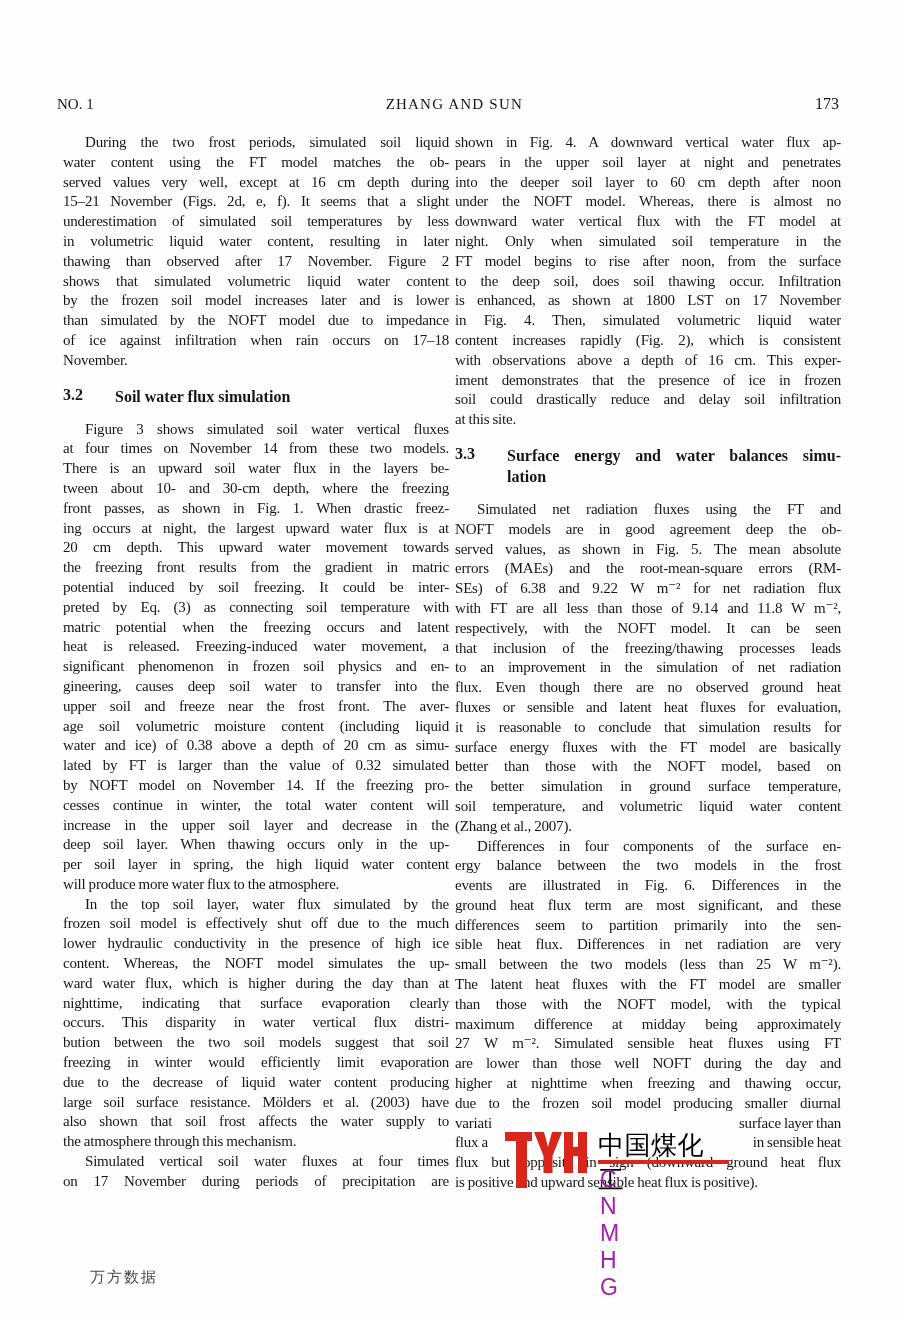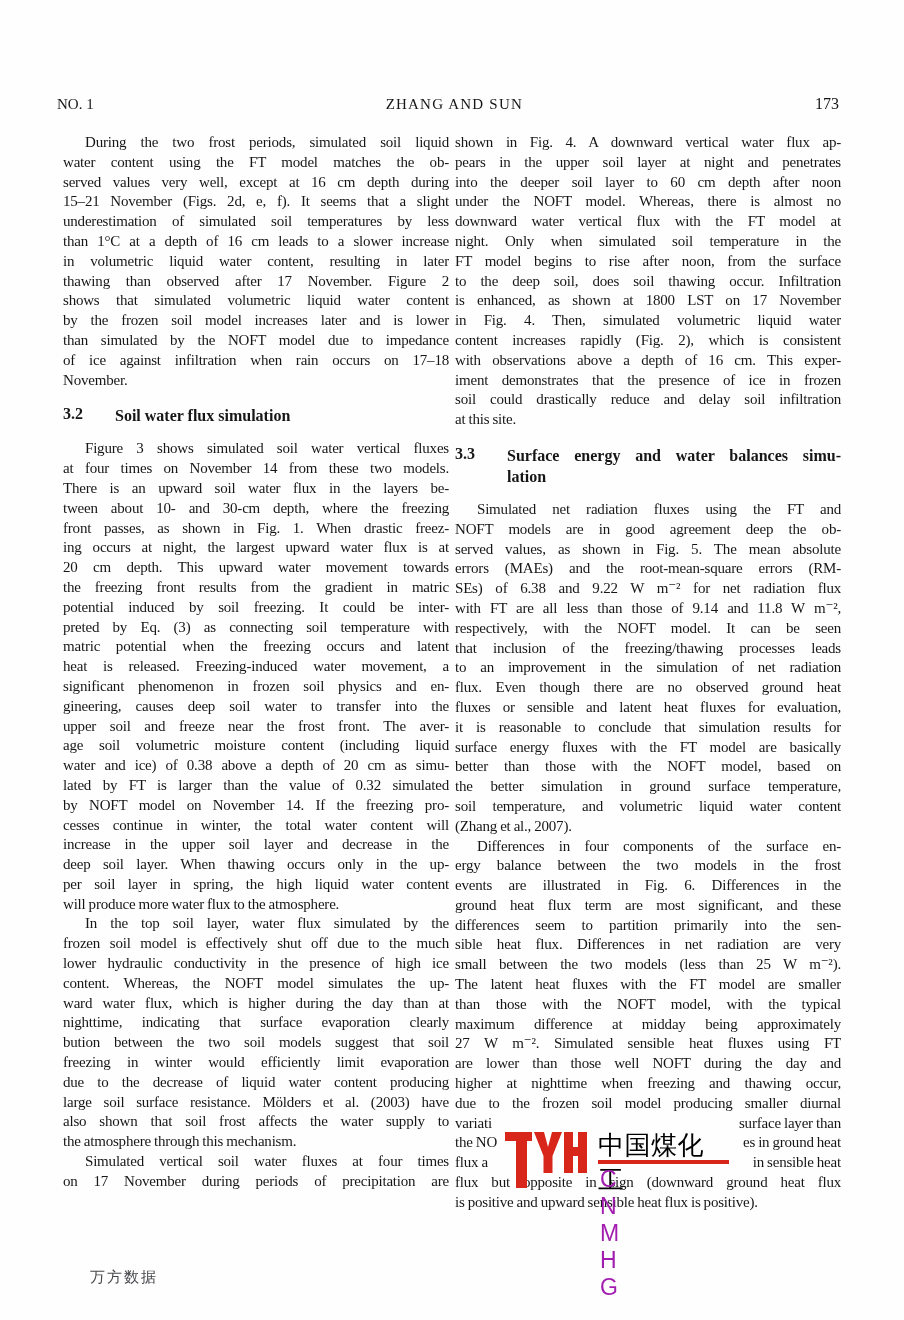--- a/index.html
+++ b/index.html
@@ -79,21 +79,20 @@
   </div>
 
   <div class="columns">
     <div class="col" id="col-left">
         <div class="para">
           <div class="line indent">During the two frost periods, simulated soil liquid</div>
           <div class="line">water content using the FT model matches the ob-</div>
           <div class="line">served values very well, except at 16 cm depth during</div>
           <div class="line">15–21 November (Figs. 2d, e, f). It seems that a slight</div>
           <div class="line">underestimation of simulated soil temperatures by less</div>
-          <div class="line">than 1°C at a depth of 16 cm leads to a slower increase</div>
           <div class="line">in volumetric liquid water content, resulting in later</div>
           <div class="line">thawing than observed after 17 November. Figure 2</div>
           <div class="line">shows that simulated volumetric liquid water content</div>
           <div class="line">by the frozen soil model increases later and is lower</div>
           <div class="line">than simulated by the NOFT model due to impedance</div>
           <div class="line">of ice against infiltration when rain occurs on 17–18</div>
           <div class="line last">November.</div>
         </div>
         <div class="heading">
           <span class="hnum">3.2</span>
@@ -127,20 +126,21 @@
           <div class="line">per soil layer in spring, the high liquid water content</div>
           <div class="line last">will produce more water flux to the atmosphere.</div>
         </div>
         <div class="para">
           <div class="line indent">In the top soil layer, water flux simulated by the</div>
           <div class="line">frozen soil model is effectively shut off due to the much</div>
           <div class="line">lower hydraulic conductivity in the presence of high ice</div>
           <div class="line">content. Whereas, the NOFT model simulates the up-</div>
           <div class="line">ward water flux, which is higher during the day than at</div>
           <div class="line">nighttime, indicating that surface evaporation clearly</div>
+          <div class="line">occurs. This disparity in water vertical flux distri-</div>
           <div class="line">bution between the two soil models suggest that soil</div>
           <div class="line">freezing in winter would efficiently limit evaporation</div>
           <div class="line">due to the decrease of liquid water content producing</div>
           <div class="line">large soil surface resistance. Mölders et al. (2003) have</div>
           <div class="line">also shown that soil frost affects the water supply to</div>
           <div class="line last">the atmosphere through this mechanism.</div>
         </div>
         <div class="para">
           <div class="line indent">Simulated vertical soil water fluxes at four times</div>
           <div class="line">on 17 November during periods of precipitation are</div>
@@ -203,24 +203,20 @@
           <div class="line">maximum difference at midday being approximately</div>
           <div class="line">27 W m⁻². Simulated sensible heat fluxes using FT</div>
           <div class="line">are lower than those well NOFT during the day and</div>
           <div class="line">higher at nighttime when freezing and thawing occur,</div>
           <div class="line">due to the frozen soil model producing smaller diurnal</div>
           <div class="line split">
             <span>variati</span>
             <span>surface layer than</span>
           </div>
           <div class="line split">
-            <span>the NO</span>
-            <span>es in ground heat</span>
-          </div>
-          <div class="line split">
             <span>flux a</span>
             <span>in sensible heat</span>
           </div>
           <div class="line">flux but opposite in sign (downward ground heat flux</div>
           <div class="line last">is positive and upward sensible heat flux is positive).</div>
         </div>
       </div>
   </div>
 
   <div class="watermark">

